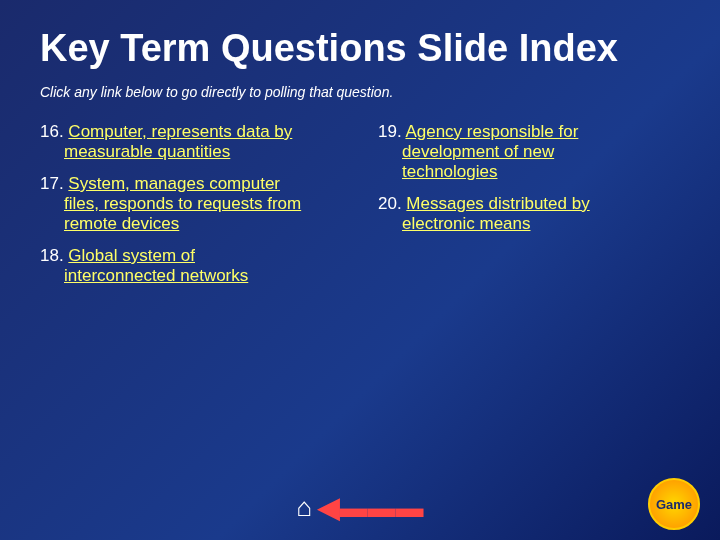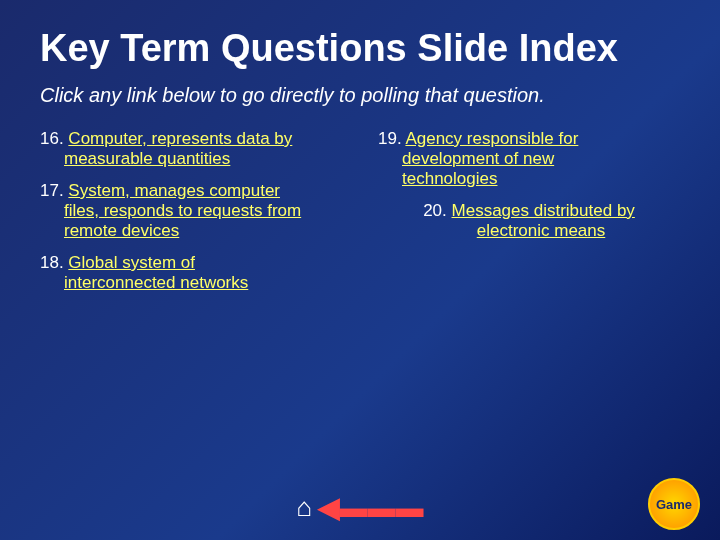--- a/index.html
+++ b/index.html
@@ -19,21 +19,21 @@
       position: relative;
     }
     .title {
       font-size: 38px;
       font-weight: bold;
       color: #ffffff;
       margin-bottom: 14px;
       line-height: 1.1;
     }
     .subtitle {
-      font-size: 20px;
+      font-size: 14px;
       color: #ffffff;
       font-style: italic;
       margin-bottom: 22px;
     }
     .content-grid {
       display: grid;
       grid-template-columns: 1fr 1fr;
       gap: 0 36px;
     }
     .left-col, .right-col {
@@ -141,21 +141,21 @@
     </div>
 
     <div class="right-col">
 
       <div class="item">
         <span class="item-number">19. </span><span class="item-link">Agency responsible for</span>
         <span class="item-continuation">development of new</span>
         <span class="item-continuation">technologies</span>
       </div>
 
-      <div class="item" style="margin-top:6px;text-align:center;">
+      <div class="item" style="margin-top:6px;">
         <span class="item-number">20. </span><span class="item-link">Messages distributed by</span>
         <span class="item-continuation">electronic means</span>
       </div>
 
     </div>
   </div>
 
   <div class="footer">
     <div class="footer-icons">
       <span class="home-icon">⌂</span>

